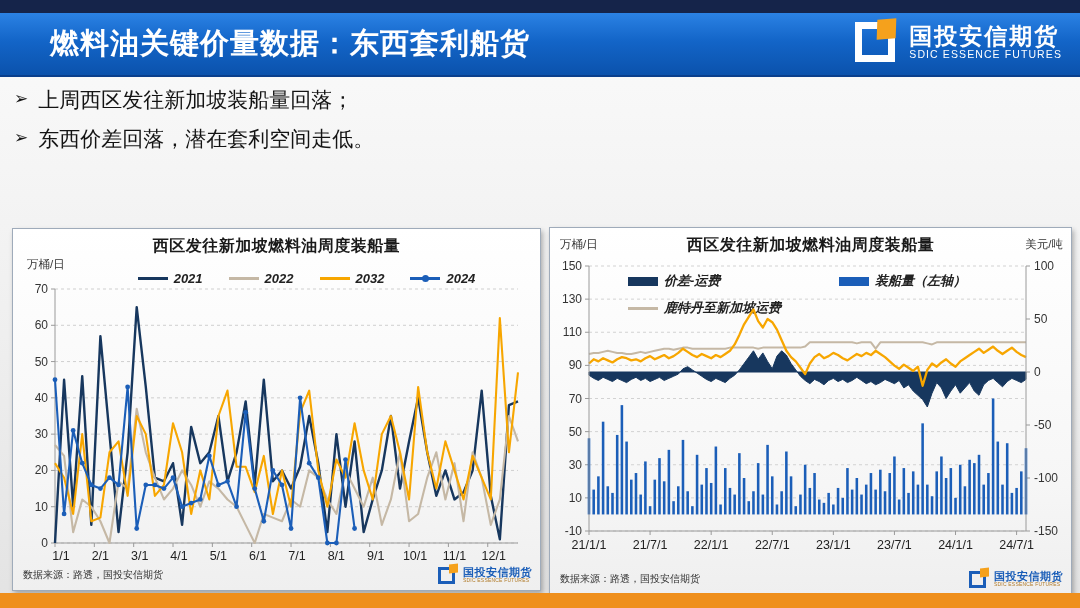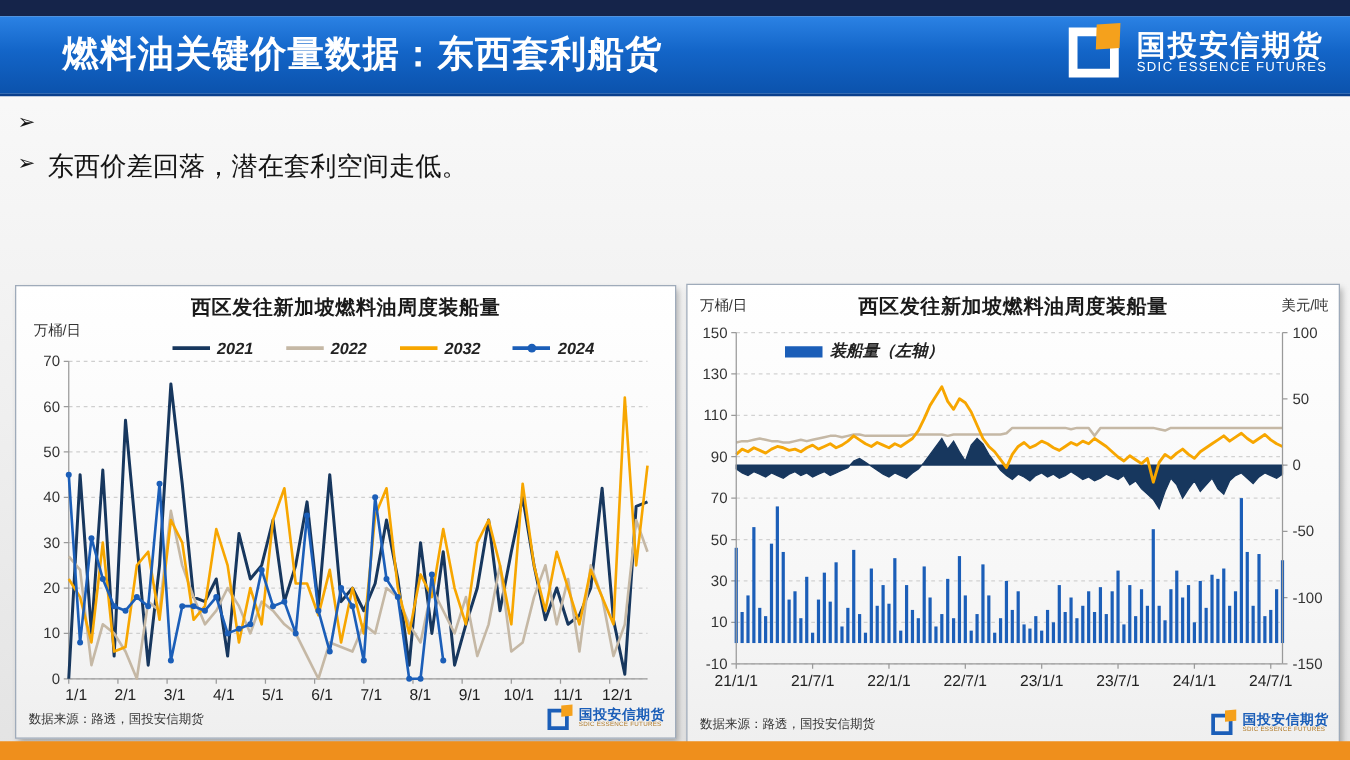--- a/index.html
+++ b/index.html
@@ -80,20 +80,21 @@
     <div class="brand-text">
       <span class="brand-cn">国投安信期货</span>
       <span class="brand-en">SDIC ESSENCE FUTURES</span>
     </div>
   </div>
 </div>
 
 <div class="bullets">
   <div class="bullet">
     <span class="arrow">➢</span>
+    <span>上周西区发往新加坡装船量回落；</span>
   </div>
   <div class="bullet">
     <span class="arrow">➢</span>
     <span>东西价差回落，潜在套利空间走低。</span>
   </div>
 </div>
 
 <div class="card" id="card-left">
   <div class="chart-title">西区发往新加坡燃料油周度装船量</div>
   <div class="unit unit-l">万桶/日</div>
@@ -221,22 +222,30 @@
     </div>
   </div>
 </div>
 
 <div class="card" id="card-right">
   <div class="chart-title">西区发往新加坡燃料油周度装船量</div>
   <div class="unit unit-r2">万桶/日</div>
   <div class="unit unit-rr">美元/吨</div>
   <div class="legend" id="legend-right">
       <div class="lg-item">
+        <div class="sw-bar" style="background: rgb(23, 55, 94);"></div>
+        <span class="lg-label">价差-运费</span>
+      </div>
+      <div class="lg-item">
         <div class="sw-bar" style="background: rgb(27, 94, 184);"></div>
         <span class="lg-label">装船量（左轴）</span>
+      </div>
+      <div class="lg-item">
+        <div class="sw-line" style="background: rgb(197, 184, 165);"></div>
+        <span class="lg-label">鹿特丹至新加坡运费</span>
       </div>
     </div>
   <svg id="svg-right" style="left:3px;top:30px;" width="515" height="305" viewBox="0 0 515 305">
       <line x1="36" x2="473" y1="273" y2="273" stroke="#d2d2d2" stroke-width="1" stroke-dasharray="3 3"></line>
       <line x1="32" x2="36" y1="273" y2="273" stroke="#9a9a9a" stroke-width="1"></line>
       <text x="29" y="277" text-anchor="end" class="tick">-10</text>
       <line x1="36" x2="473" y1="239.875" y2="239.875" stroke="#d2d2d2" stroke-width="1" stroke-dasharray="3 3"></line>
       <line x1="32" x2="36" y1="239.875" y2="239.875" stroke="#9a9a9a" stroke-width="1"></line>
       <text x="29" y="243.875" text-anchor="end" class="tick">10</text>
       <line x1="36" x2="473" y1="206.75" y2="206.75" stroke="#d2d2d2" stroke-width="1" stroke-dasharray="3 3"></line>

